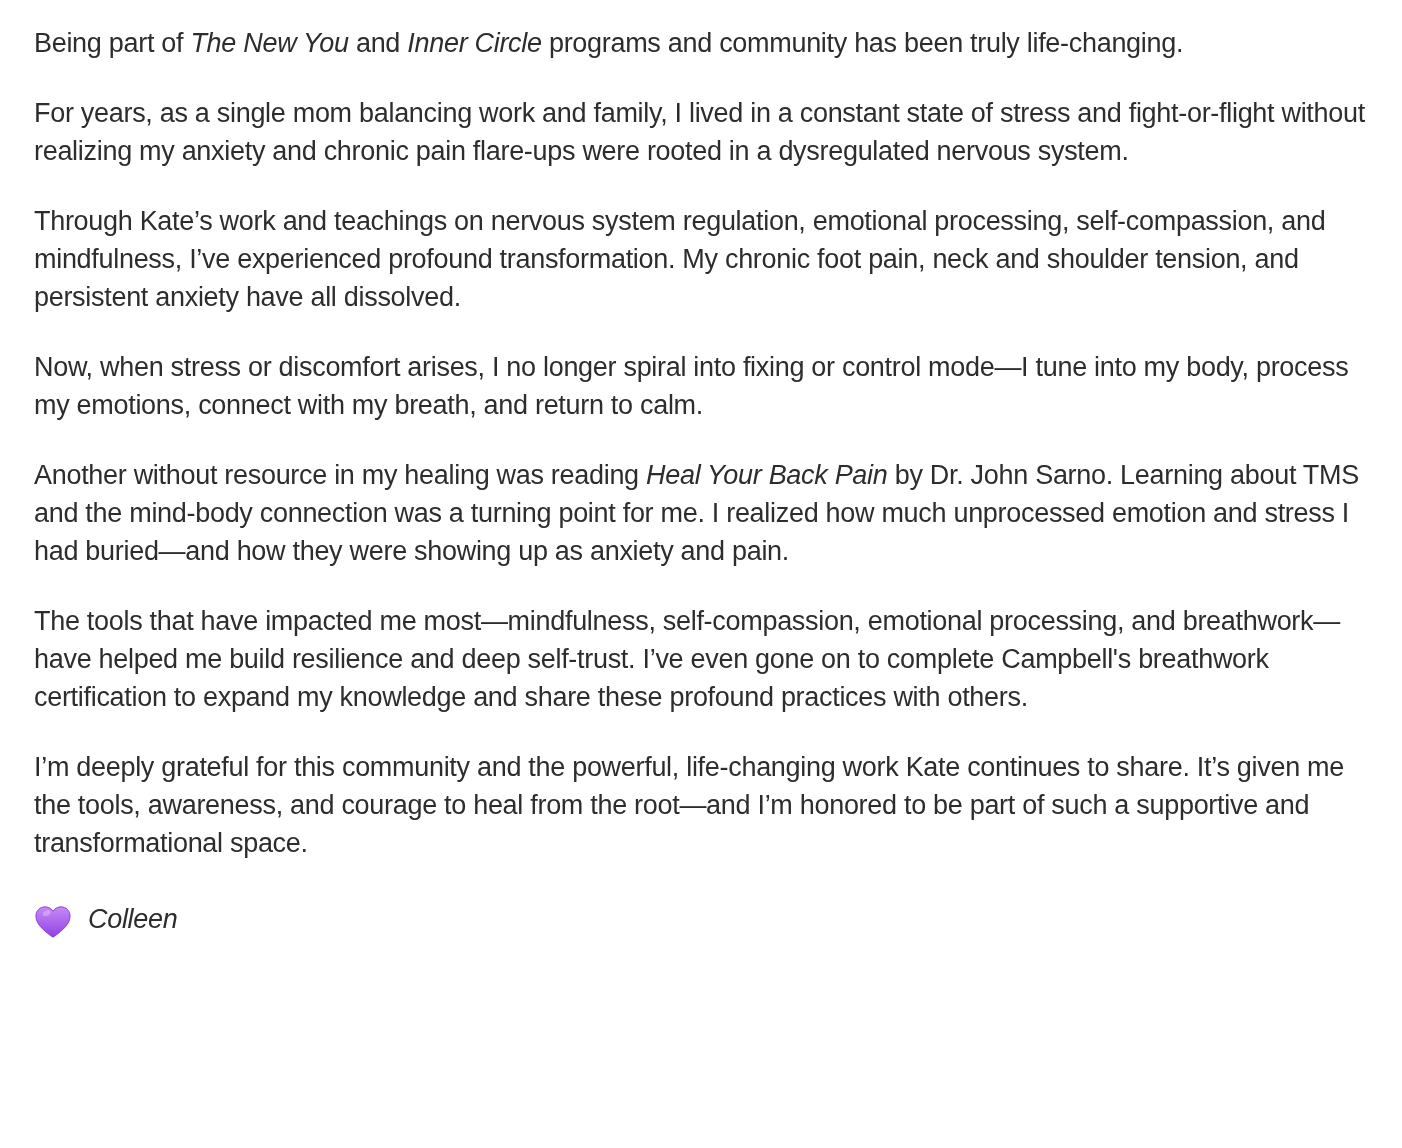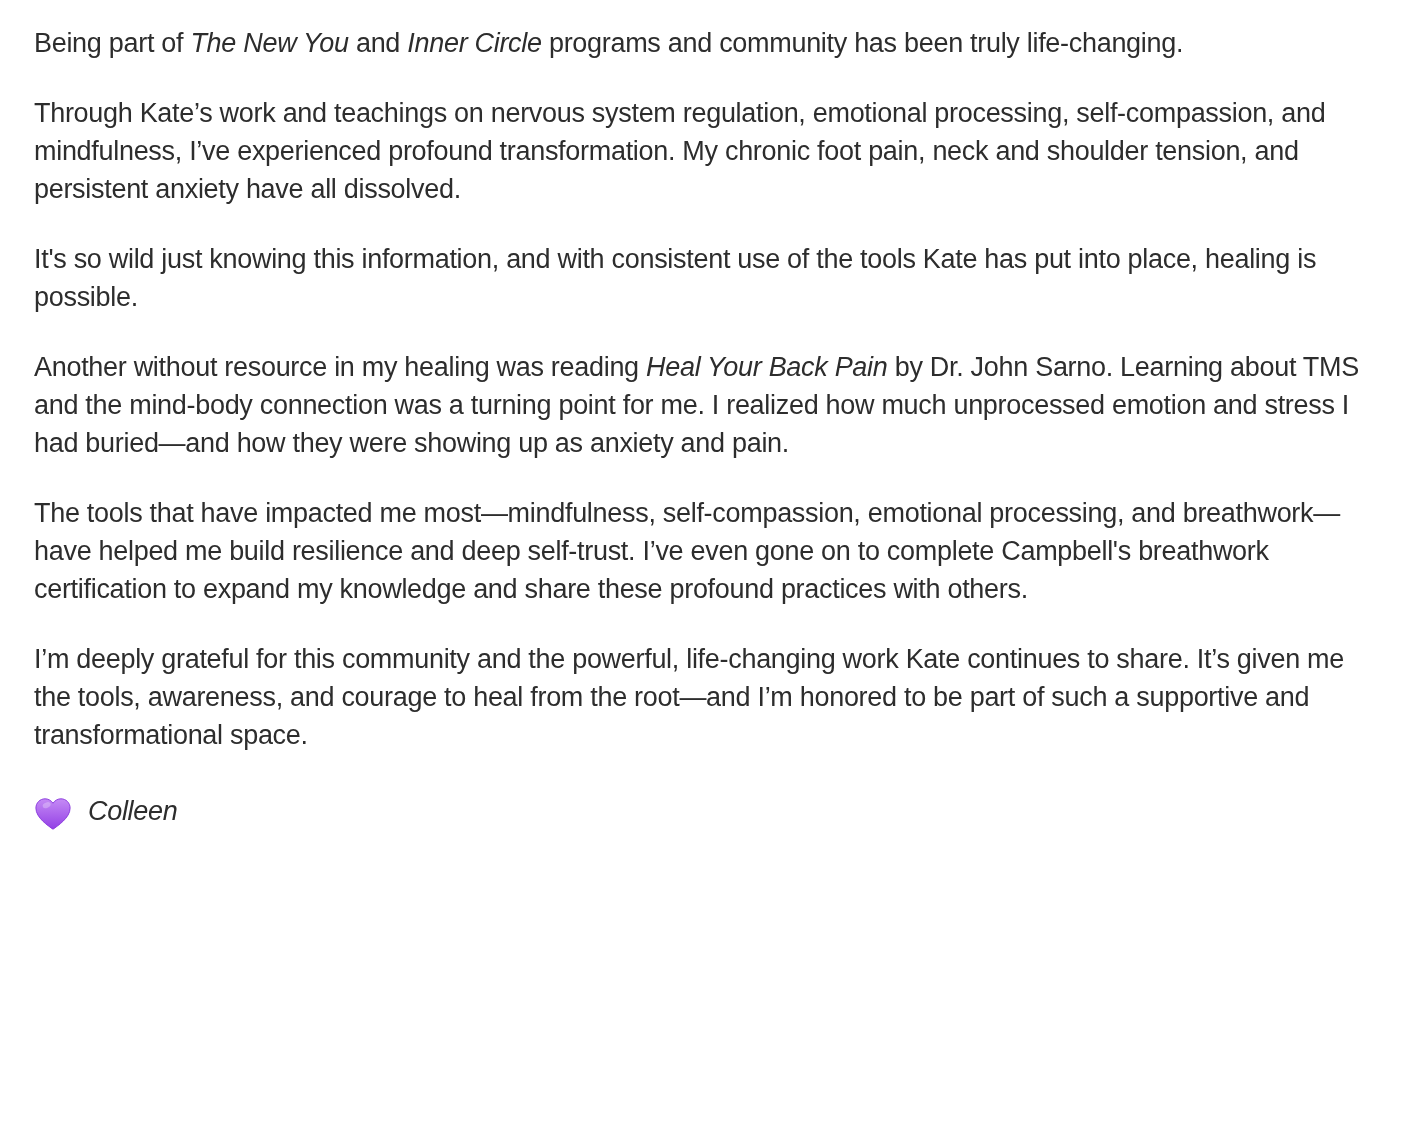--- a/index.html
+++ b/index.html
@@ -49,22 +49,23 @@
     letter-spacing: -0.3px;
     color: #2d2d2d;
   }
 </style>
 </head>
 <body>
 
 <div class="page">
   <div class="testimonial-body">
       <p><span>Being part of </span><em>The New You</em><span> and </span><em>Inner Circle</em><span> programs and community has been truly life-changing.</span></p>
+      <p><span>For years, as a single mom balancing work and family, I lived in a constant state of stress and fight-or-flight without realizing my anxiety and chronic pain flare-ups were rooted in a dysregulated nervous system.</span></p>
       <p><span>Through Kate’s work and teachings on nervous system regulation, emotional processing, self-compassion, and mindfulness, I’ve experienced profound transformation. My chronic foot pain, neck and shoulder tension, and persistent anxiety have all dissolved.</span></p>
-      <p><span>It's so wild just knowing this information, and with consistent use of the tools Kate has put into place, healing is possible.</span></p>
+      <p><span>Now, when stress or discomfort arises, I no longer spiral into fixing or control mode—I tune into my body, process my emotions, connect with my breath, and return to calm.</span></p>
       <p><span>Another without resource in my healing was reading </span><em>Heal Your Back Pain</em><span> by Dr. John Sarno. Learning about TMS and the mind-body connection was a turning point for me. I realized how much unprocessed emotion and stress I had buried—and how they were showing up as anxiety and pain.</span></p>
       <p><span>The tools that have impacted me most—mindfulness, self-compassion, emotional processing, and breathwork—have helped me build resilience and deep self-trust. I’ve even gone on to complete Campbell's breathwork certification to expand my knowledge and share these profound practices with others.</span></p>
       <p><span>I’m deeply grateful for this community and the powerful, life-changing work Kate continues to share. It’s given me the tools, awareness, and courage to heal from the root—and I’m honored to be part of such a supportive and transformational space.</span></p>
     </div>
 
   <div class="signature">
     <span class="heart">
       <svg viewBox="0 0 24 22" xmlns="http://www.w3.org/2000/svg" aria-hidden="true">
         <defs>
           <linearGradient id="heartGrad" x1="0" y1="0" x2="0" y2="1">

